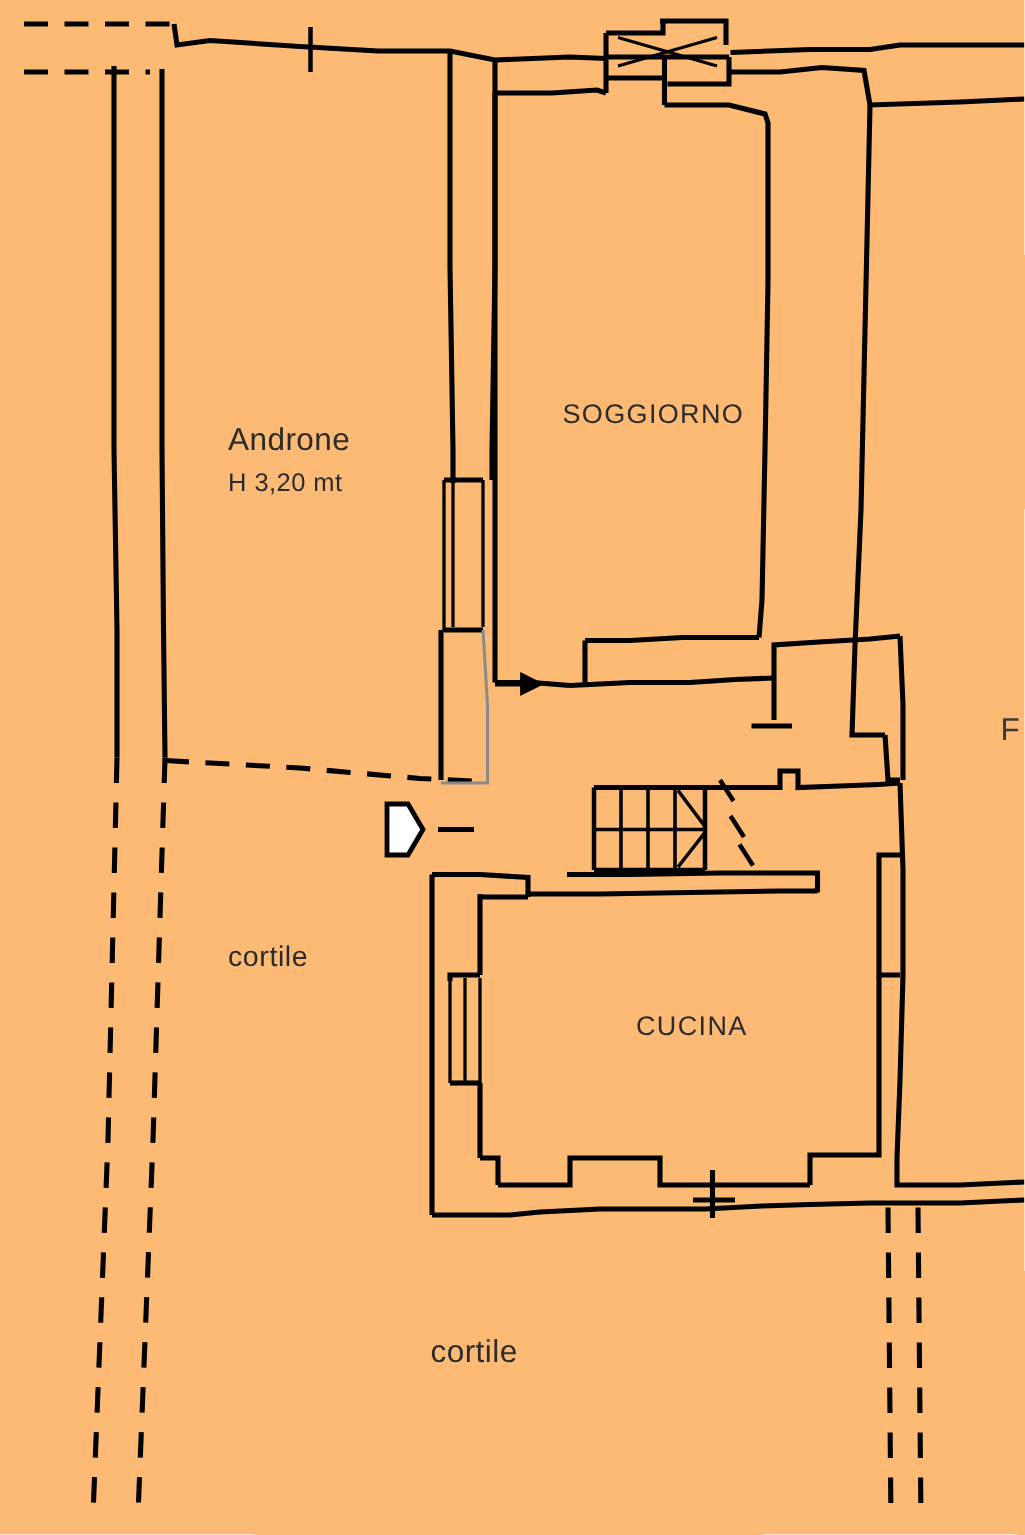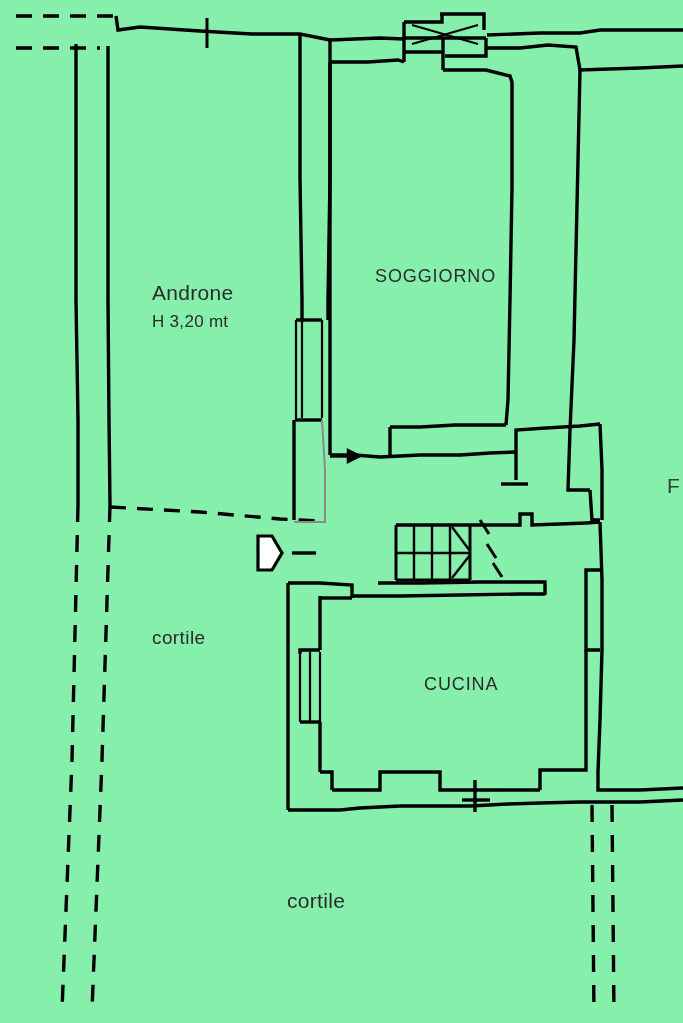--- a/index.html
+++ b/index.html
@@ -4,21 +4,21 @@
 <style>
   html, body {
     margin: 0;
     padding: 0;
     background: #ffffff;
   }
   #plan-root {
     position: relative;
     width: 683px;
     height: 1023px;
-    background: #86efac;
+    background: #fdba74;
     font-family: "Liberation Sans", sans-serif;
     overflow: hidden;
   }
   #plan-svg {
     position: absolute;
     top: 0;
     left: 0;
     width: 683px;
     height: 1023px;
     display: block;

